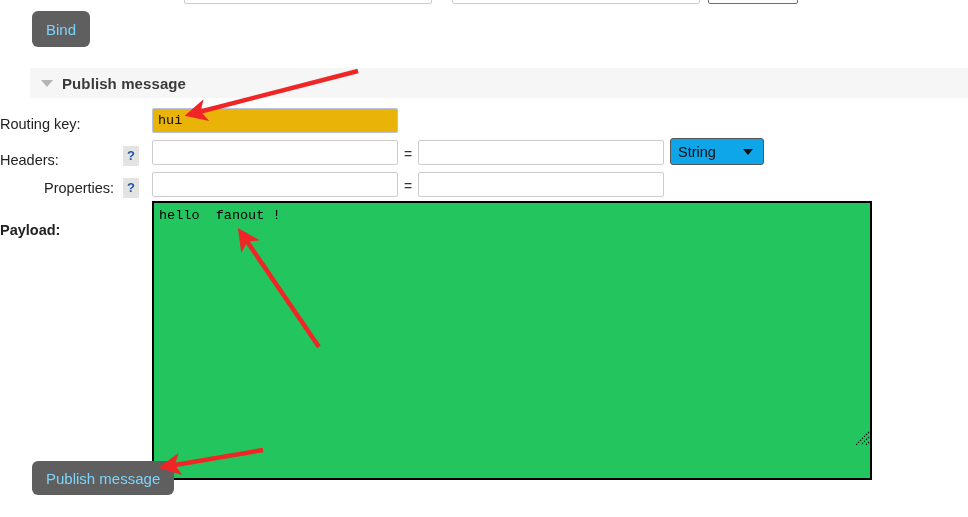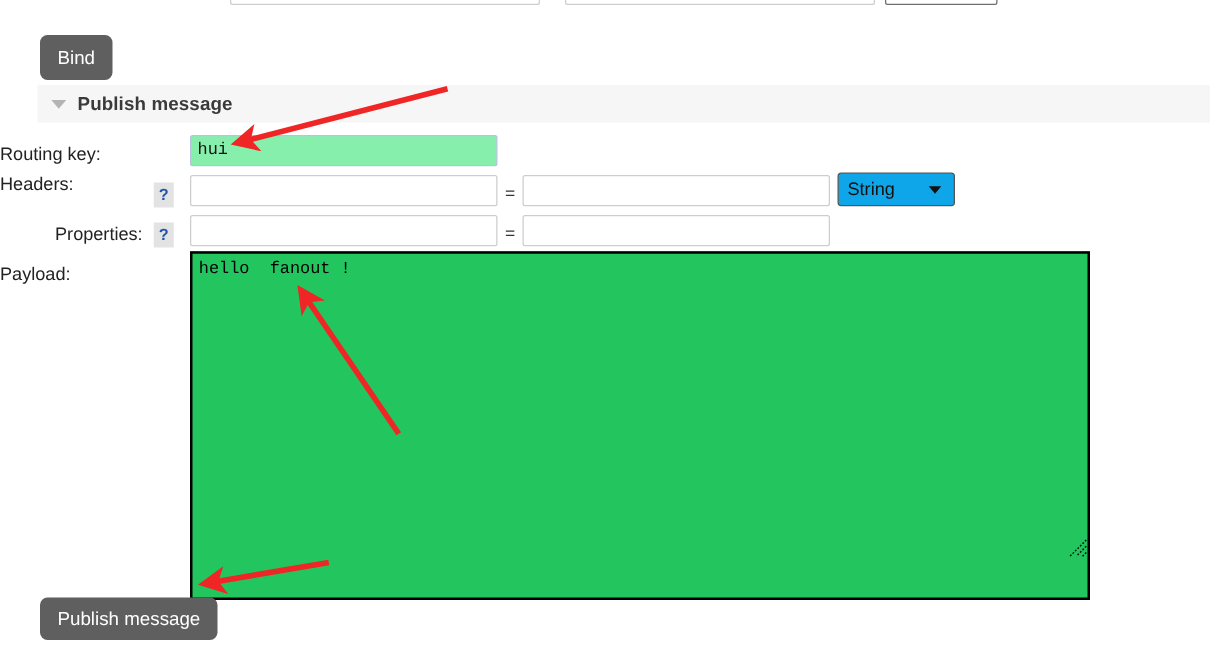--- a/index.html
+++ b/index.html
@@ -38,31 +38,30 @@
     height: 30px;
     background: #ffffff;
     border: 1px solid #6e6e6e;
     border-radius: 2px;
     box-sizing: border-box;
   }
 
   
   .btn {
     background: #5f5f5f;
-    color: #ffffff;
+    color: #7dd3fc;
     border: none;
     border-radius: 6px;
     font-family: "Liberation Sans", sans-serif;
     font-size: 15px;
     cursor: pointer;
     padding: 0 14px;
     display: inline-flex;
     align-items: center;
     justify-content: center;
-    margin-top: 17px;
   }
   #bind-button {
     position: absolute;
     left: 32px; top: 11px;
     height: 36px;
     min-width: 50px;
   }
 
   
   #section-header {
@@ -115,21 +114,21 @@
     border-radius: 2px;
     box-sizing: border-box;
     height: 25px;
     font-family: "Liberation Mono", monospace;
     font-size: 13.5px;
     padding: 0 5px;
     color: #111111;
     outline: none;
   }
   .txt.focused {
-    background: #86efac;
+    background: #eab308;
     border: 1px solid #b8c2e0;
   }
   .eq {
     position: absolute;
     font-size: 14px;
     color: #333333;
   }
   #headers-type-select {
     position: absolute;
     left: 670px; top: 138px;
@@ -208,37 +207,37 @@
 <button class="btn" id="bind-button">Bind</button>
 
 <div id="section-header">
   <span id="section-toggle-icon"></span>
   <span id="section-title">Publish message</span>
 </div>
 
 <label class="form-label" style="left:0px; top:116px; width:139px;">Routing key:</label>
 <input class="txt focused" id="routing-key-input" style="left: 152px; top: 108px; width: 246px;" value="hui">
 
-<label class="form-label" style="left:0px; top:140px; width:113px;">Headers:</label>
+<label class="form-label" style="left:0px; top:152px; width:113px;">Headers:</label>
 <span class="help-box" style="left:123px; top:146px;">?</span>
 <input class="txt" style="left: 152px; top: 140px; width: 246px;" value="">
 <span class="eq" style="left:404px; top:146px;">=</span>
 <input class="txt" style="left: 418px; top: 140px; width: 246px;" value="">
 <div id="headers-type-select">
   <span class="sel-value">String</span>
   <span class="sel-chevron"></span>
 </div>
 
 <label class="form-label" style="left:12px; top:180px; width:113px;padding-left:32px;">Properties:</label>
 <span class="help-box" style="left:123px; top:178px;">?</span>
 <input class="txt" style="left: 152px; top: 172px; width: 246px;" value="">
 <span class="eq" style="left:404px; top:178px;">=</span>
 <input class="txt" style="left: 418px; top: 172px; width: 246px;" value="">
 
-<label class="form-label" style="left:0px; top:212px; width:139px;">Payload:</label>
+<label class="form-label" style="left:0px; top:222px; width:139px;font-weight:bold;">Payload:</label>
 <textarea id="payload-textarea" style="">hello  fanout !</textarea>
 <svg id="payload-resize-grip" viewBox="0 0 15 15">
   <line x1="14" y1="1" x2="1" y2="14" stroke="#000000" stroke-width="1.1" stroke-dasharray="1.4 1.4"></line>
   <line x1="14" y1="6" x2="6" y2="14" stroke="#000000" stroke-width="1.1" stroke-dasharray="1.4 1.4"></line>
   <line x1="14" y1="11" x2="11" y2="14" stroke="#000000" stroke-width="1.1" stroke-dasharray="1.4 1.4"></line>
 </svg>
 
 <button class="btn" id="publish-message-button">Publish message</button>
 
 <svg id="annotations" viewBox="0 0 968 517">

